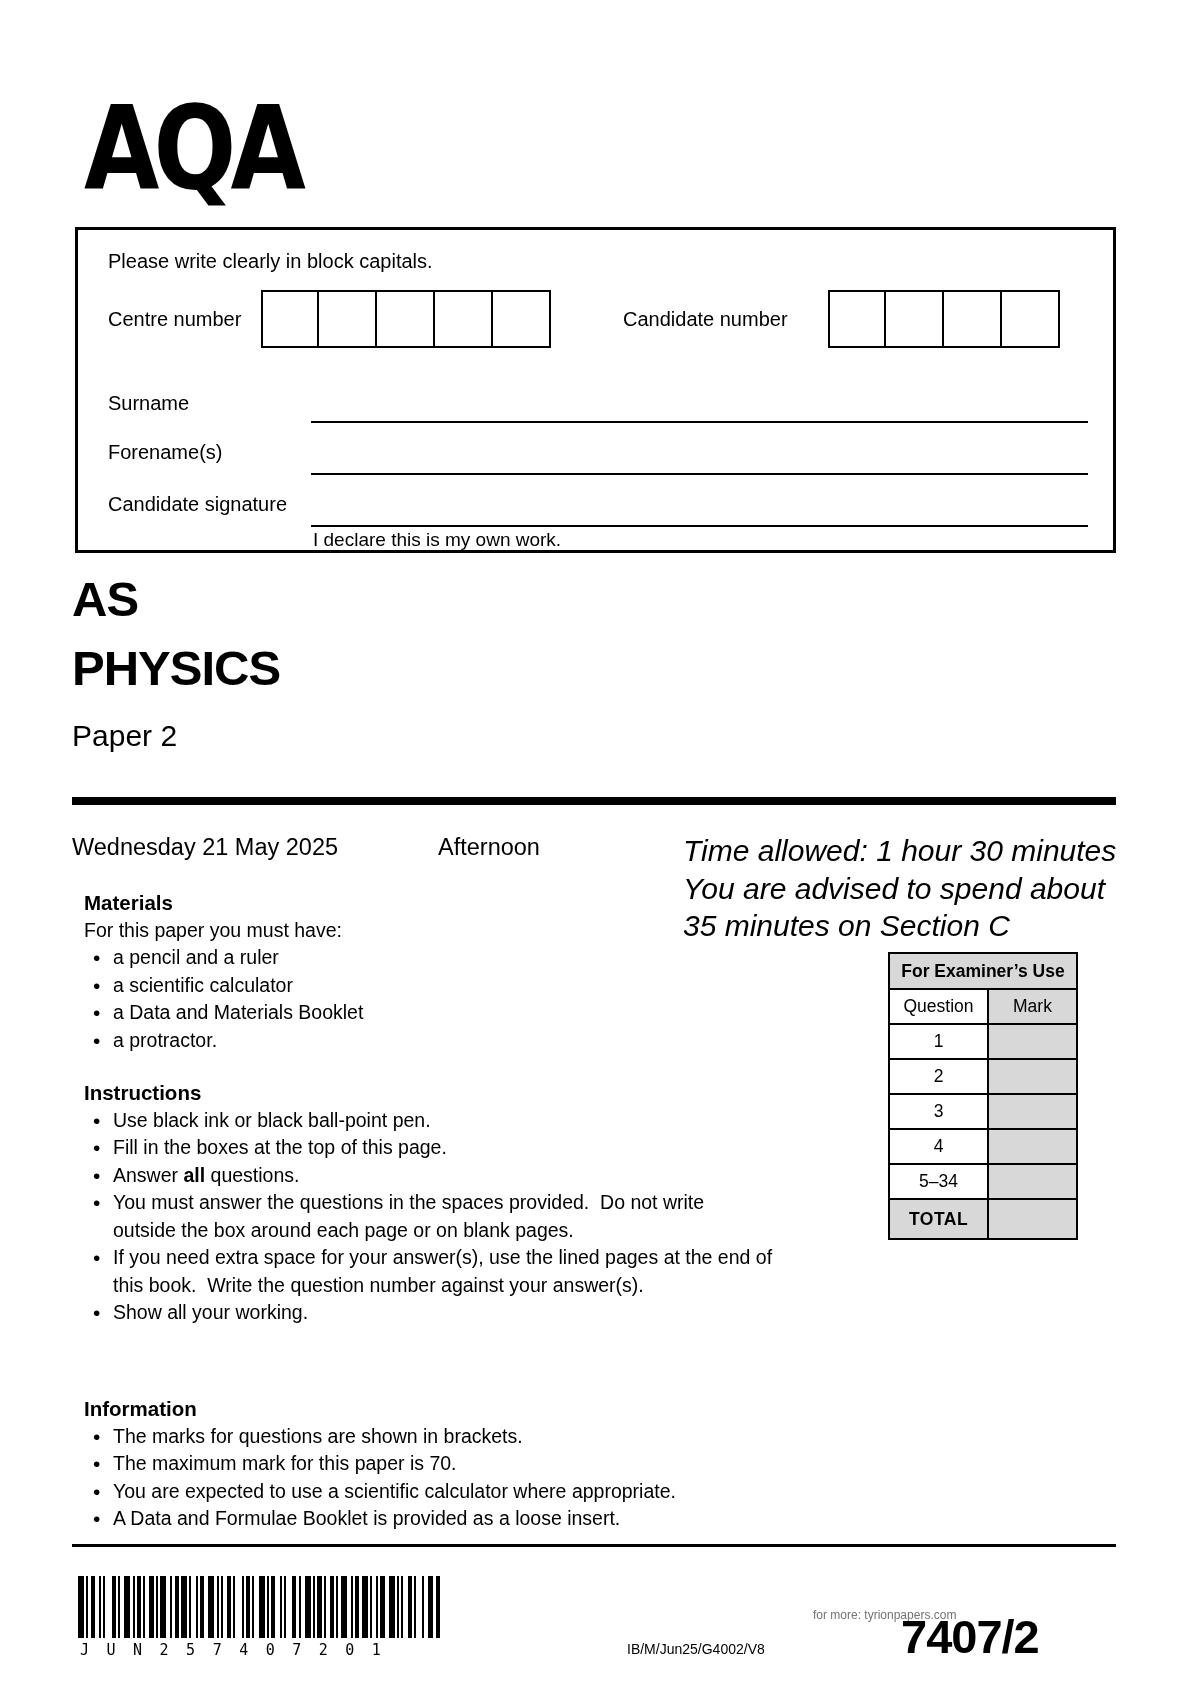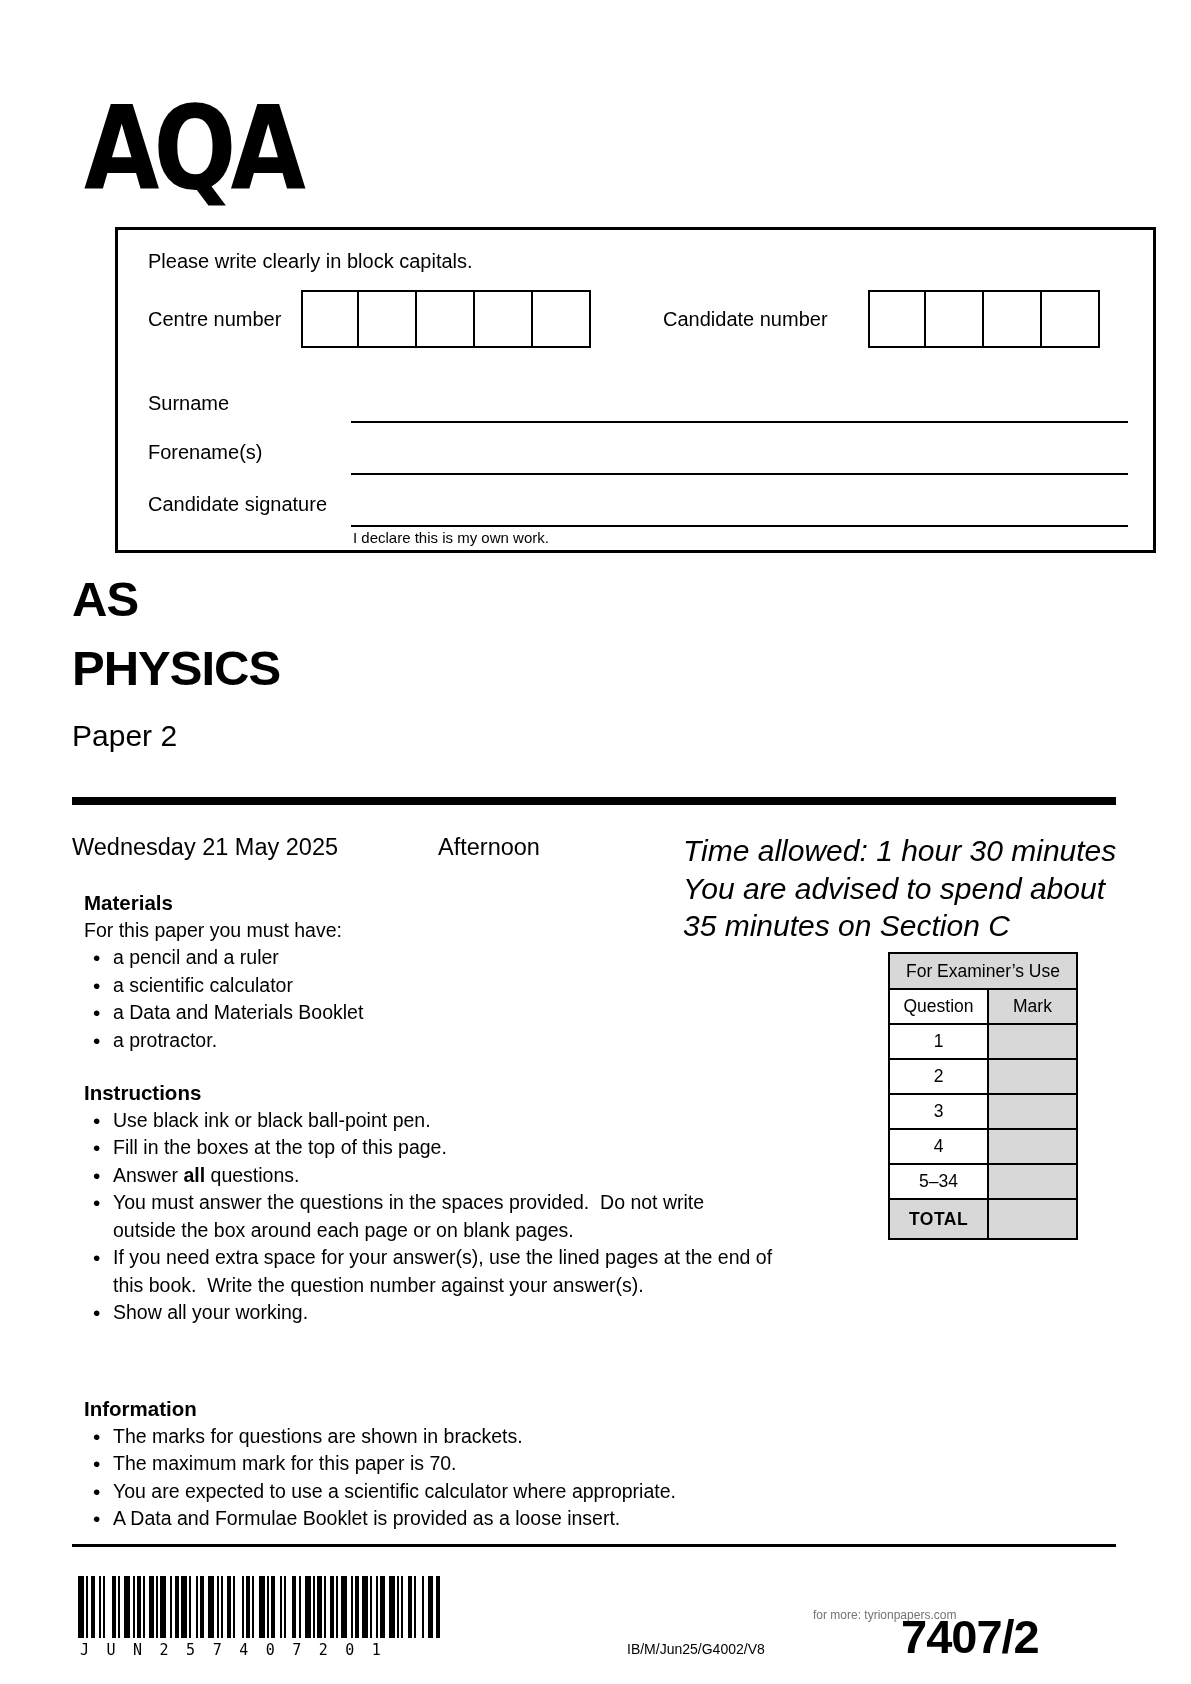--- a/index.html
+++ b/index.html
@@ -6,27 +6,27 @@
   #page{position:relative;width:1191px;height:1684px;background:#ffffff;
         font-family:"Liberation Sans",sans-serif;color:#000;overflow:hidden;margin:0 auto;}
   .abs{position:absolute;}
 
   
   #logo{left:84px;top:94px;font-family:"DejaVu Sans",sans-serif;font-weight:bold;
         font-size:116px;line-height:108px;letter-spacing:-7px;
         transform:scaleX(0.84);transform-origin:0 0;}
 
   
-  #cand-box{left:75px;top:227px;width:1041px;height:326px;border:3px solid #000;box-sizing:border-box;margin-left:40px;}
+  #cand-box{left:75px;top:227px;width:1041px;height:326px;border:3px solid #000;box-sizing:border-box;}
   .boxlabel{position:absolute;font-size:20px;}
   .numrow-cells{position:absolute;display:flex;}
   .cell{width:58px;height:58px;border:2px solid #000;border-left:none;background:#fff;box-sizing:border-box;}
   .cell:first-child{border-left:2px solid #000;}
   .fline{position:absolute;height:2px;background:#000;}
-  #declaration{position:absolute;font-size:15px;}
+  #declaration{position:absolute;font-size:19px;}
 
   
   .bigtitle{font-weight:bold;font-size:49px;letter-spacing:-1px;line-height:50px;}
   #paper-no{font-size:30px;}
 
   .rule-thick{left:72px;width:1044px;height:8px;background:#000;}
   .rule-thin{left:72px;width:1044px;height:2.5px;background:#000;}
 
   
   .session-txt{font-size:23.5px;line-height:30px;}
@@ -39,21 +39,21 @@
   .bullet:before{content:"\2022";width:20px;padding-left:9px;flex:none;font-size:21px;}
   .btext{white-space:pre-wrap;flex:1;}
   .b{font-weight:bold;}
 
   
   #exam-table{left:888px;top:952px;border-collapse:collapse;font-size:17.5px;}
   #exam-table td{border:2.5px solid #000;text-align:center;vertical-align:middle;padding:0;}
   #exam-table .grey{background:#d8d8d8;}
   #exam-table .cq{width:97px;height:33px;}
   #exam-table .cm{width:87px;}
-  #exam-table .ttl{height:34px;font-size:17.5px;}
+  #exam-table .ttl{height:34px;font-size:17.5px;font-weight:bold;}
   #exam-table .tot{font-weight:bold;height:38px;letter-spacing:0.5px;}
 
   
   #barcode{left:78px;top:1576px;width:362px;height:62px;overflow:hidden;}
   #barcode-chars{left:80px;top:1641px;font-family:"DejaVu Sans Mono",monospace;
                  font-size:15px;letter-spacing:17.5px;}
   #ref-code{left:627px;top:1641px;font-size:14px;}
   #more-link{left:813px;top:1608px;font-size:12px;color:#737373;}
   #paper-code{left:901px;top:1612px;font-size:47px;font-weight:bold;line-height:50px;letter-spacing:-1px;}
 </style>

